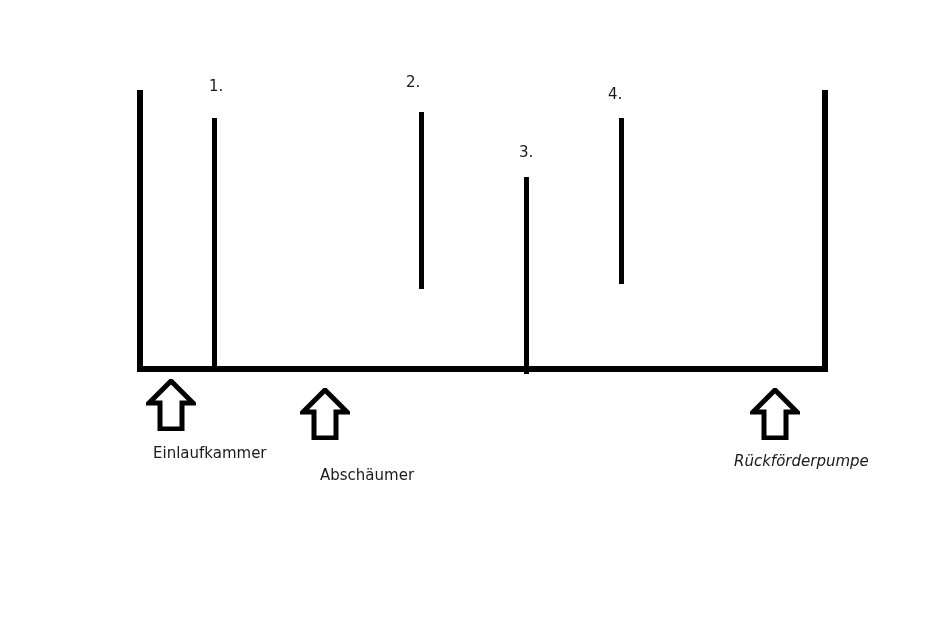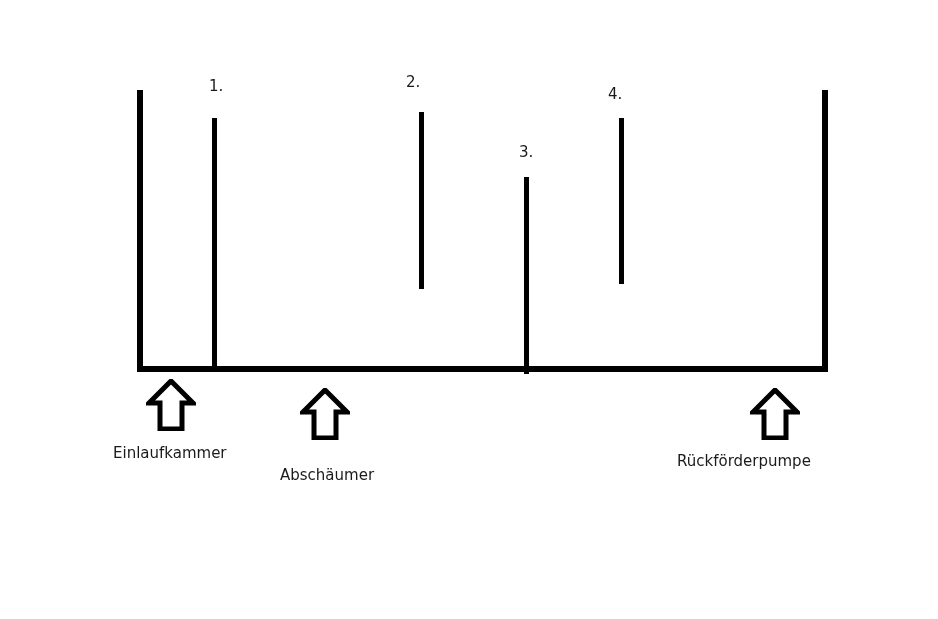--- a/index.html
+++ b/index.html
@@ -41,20 +41,21 @@
   }
   
   .caption {
     position: absolute;
     font-family: "DejaVu Sans", sans-serif;
     font-size: 15px;
     line-height: 17px;
     color: #1a1a1a;
     white-space: nowrap;
     user-select: none;
+    margin-left: 40px;
   }
 </style>
 </head>
 <body>
 
 <div id="canvas">
 
   <div class="stroke" style="left:137px; top:90px; width:6px; height:282px;"></div>
 
   <div class="stroke" style="left:822px; top:90px; width:6px; height:282px;"></div>
@@ -85,15 +86,15 @@
       <polygon points="25,2 47,24 36,24 36,50 14,50 14,24 3,24" fill="#ffffff" stroke="#000000" stroke-width="5" stroke-linejoin="miter"></polygon>
     </svg>
   </div>
   <div class="caption" style="left:280px; top:467px;">Abschäumer</div>
 
   <div class="arrow" style="left:750px; top:388px; width:50px; height:52px;">
     <svg width="50" height="52" viewBox="0 0 50 52" aria-hidden="true">
       <polygon points="25,2 47,24 36,24 36,50 14,50 14,24 3,24" fill="#ffffff" stroke="#000000" stroke-width="5" stroke-linejoin="miter"></polygon>
     </svg>
   </div>
-  <div class="caption" style="left:677px; top:453px;">Rückförderpumpe</div>
+  <div class="caption" style="left:694px; top:453px;font-style:italic;">Rückförderpumpe</div>
 
 </div>
 
 </body></html>

